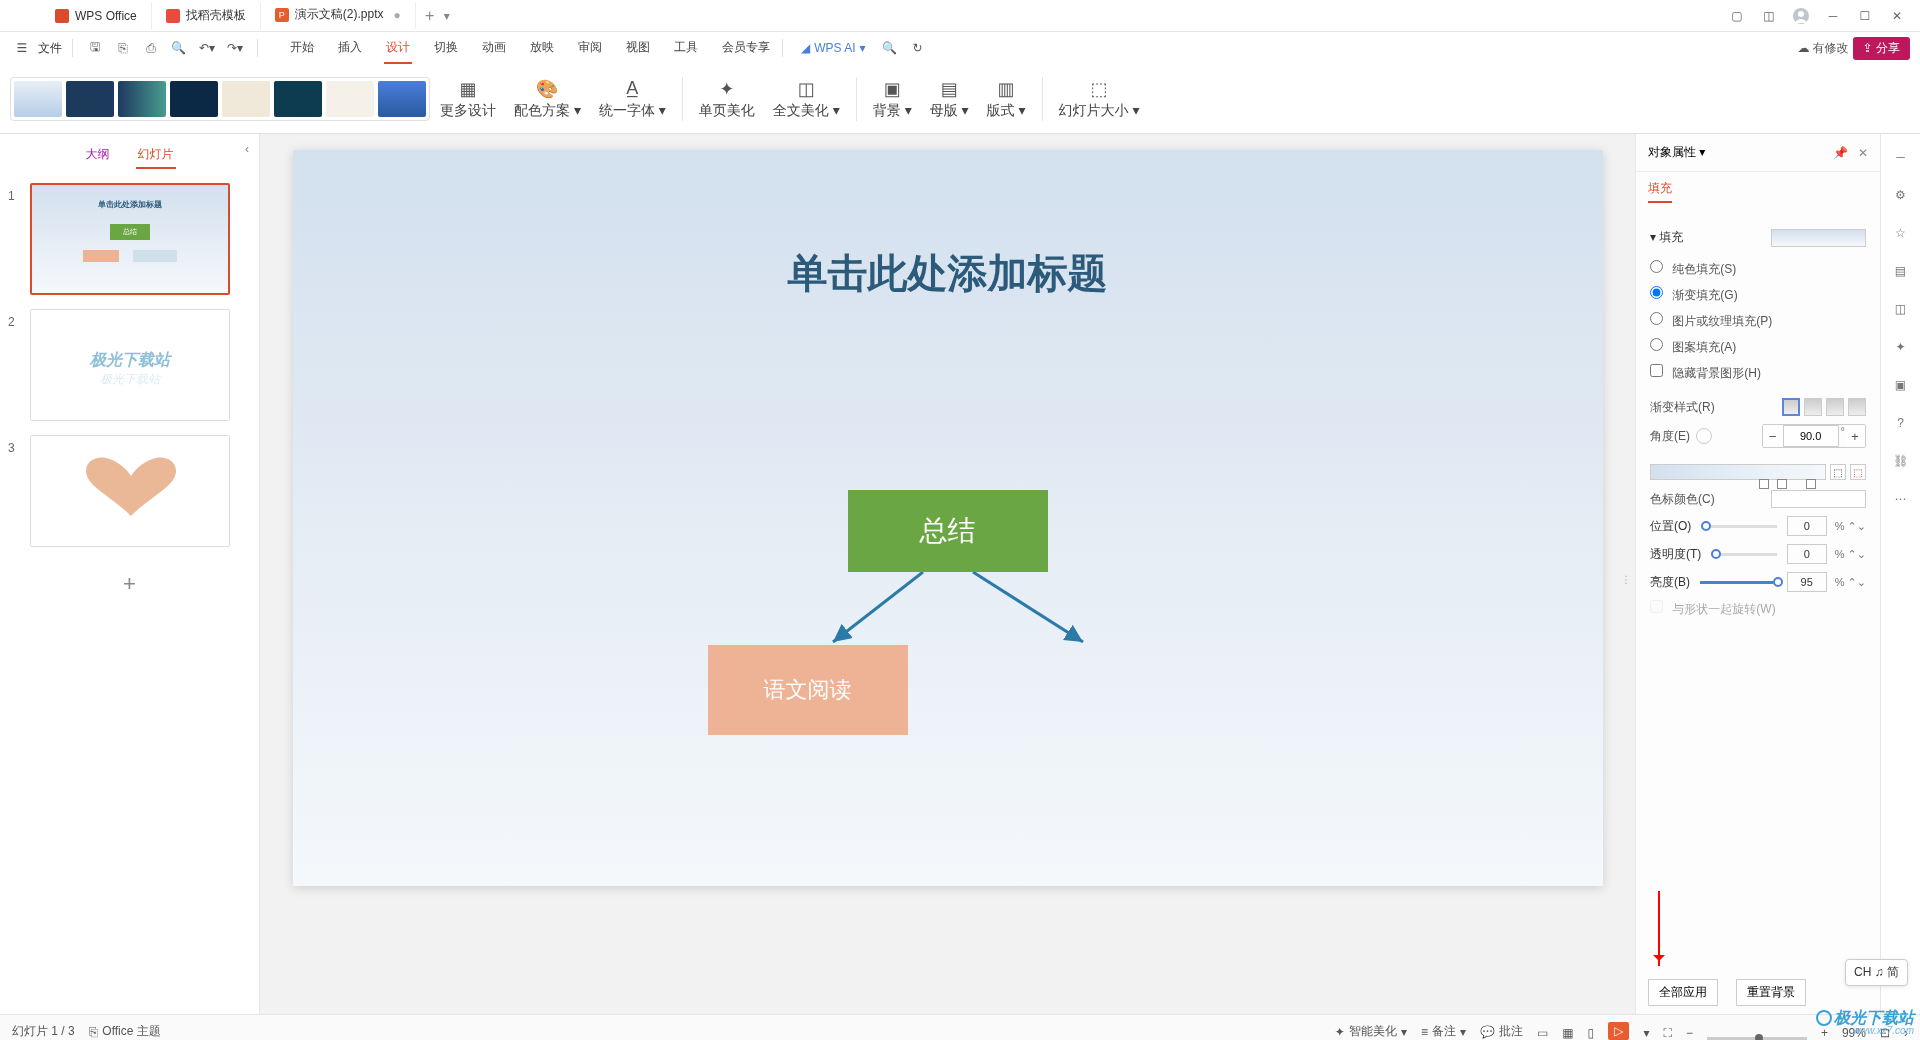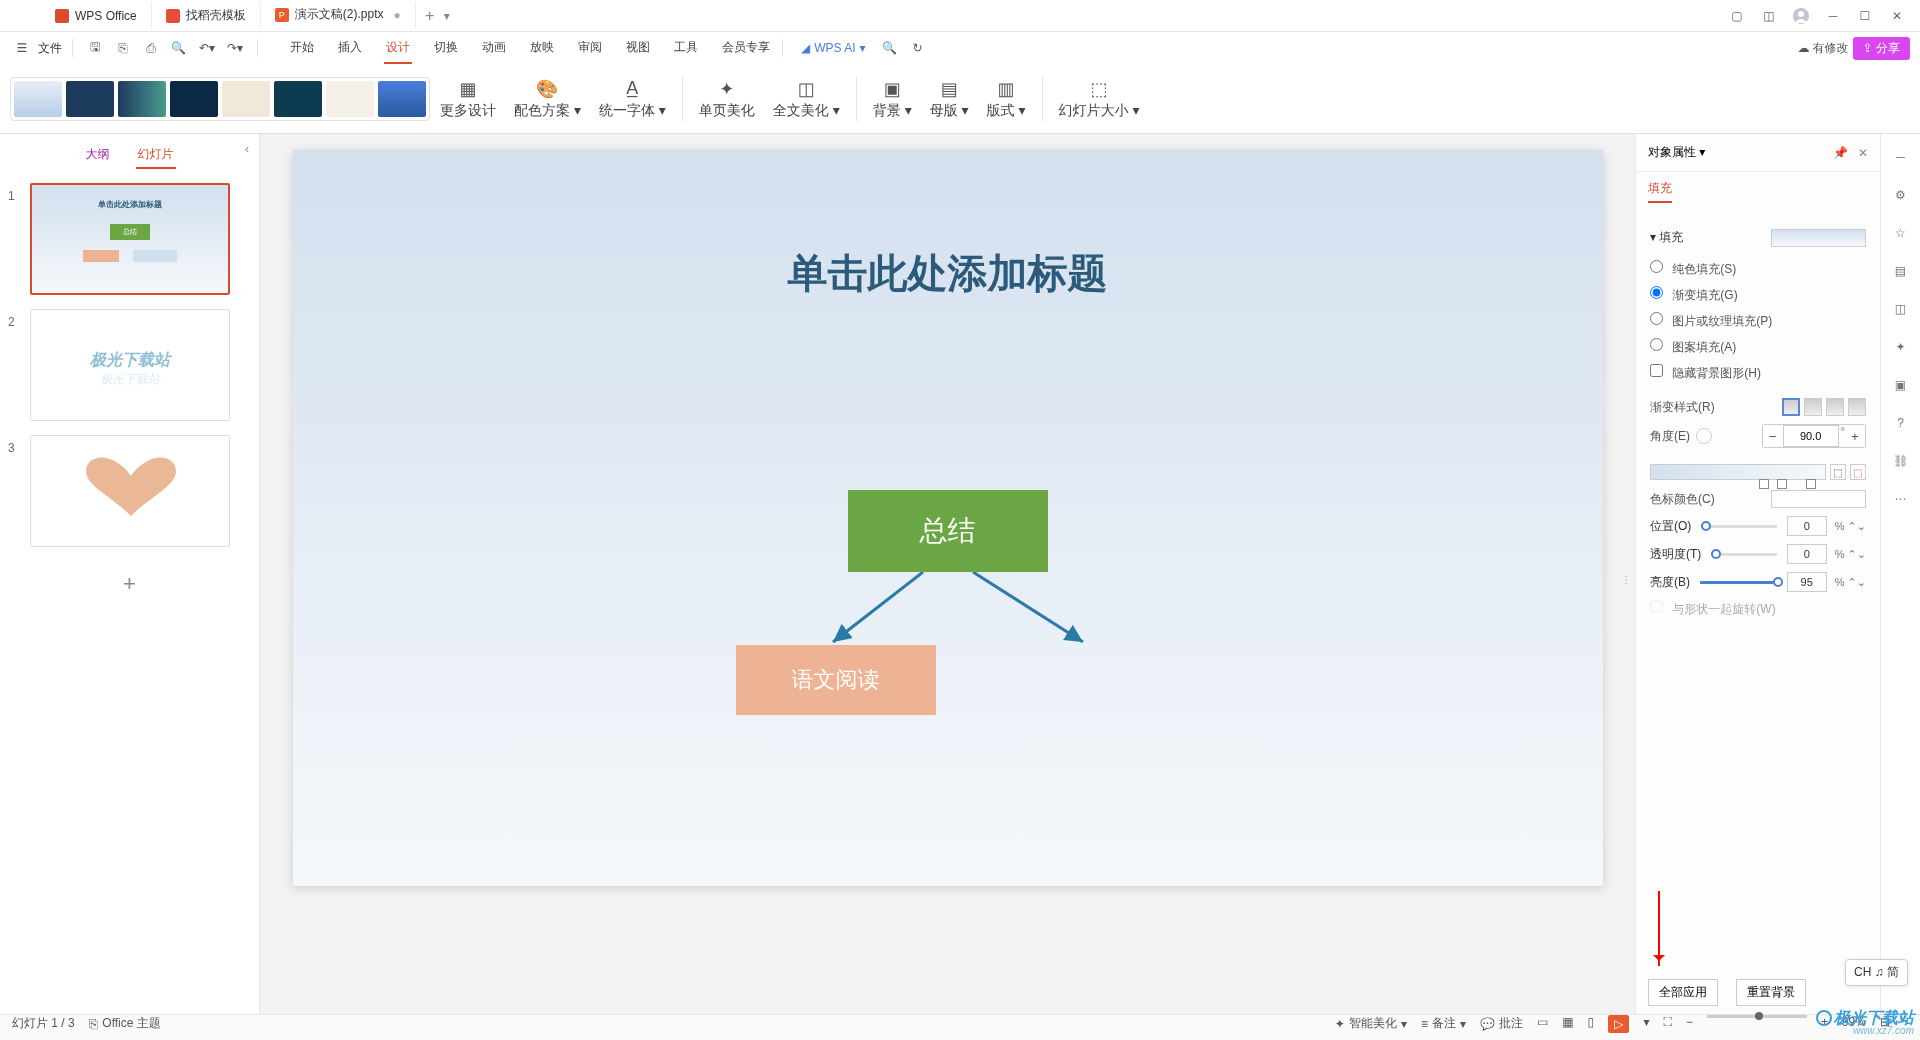--- a/index.html
+++ b/index.html
@@ -21,21 +21,21 @@
 
 
 .qa-row { height: 32px; display: flex; align-items: center; padding: 0 10px; gap: 4px; }
 .qa-btn { width: 24px; height: 24px; display: flex; align-items: center; justify-content: center; cursor: pointer; color: #555; }
 .qa-sep { width: 1px; height: 18px; background: #e0e0e0; margin: 0 6px; }
 .menu-tabs { display: flex; gap: 20px; margin-left: 20px; }
 .menu-tab { padding: 6px 2px; cursor: pointer; color: #444; text-align: right; }
 .menu-tab.active { color: #d94b2b; border-bottom: 2px solid #d94b2b; }
 .menu-spacer { flex: 1; }
 .ai-btn { display: flex; align-items: center; gap: 4px; padding: 0 8px; color: #4a7edb; cursor: pointer; }
-.share-btn { background: #d946ef; color: #fff; padding: 3px 10px; border-radius: 3px; cursor: pointer; }
+.share-btn { background: #be185d; color: #fff; padding: 3px 10px; border-radius: 3px; cursor: pointer; }
 .change-btn { display: flex; align-items: center; gap: 3px; color: #555; cursor: pointer; }
 
 
 .ribbon { height: 70px; display: flex; align-items: center; padding: 6px 10px; border-bottom: 1px solid #e0e0e0; gap: 2px; }
 .tpl-gallery { display: flex; gap: 4px; border: 1px solid #e0e0e0; border-radius: 4px; padding: 3px; }
 .tpl-thumb { width: 48px; height: 36px; border-radius: 2px; }
 .ribbon-btn { display: flex; flex-direction: column; align-items: center; justify-content: center; padding: 4px 8px; cursor: pointer; min-width: 48px; }
 .ribbon-btn .ico { width: 22px; height: 22px; display: flex; align-items: center; justify-content: center; color: #555; font-size: 18px; }
 .ribbon-btn .lbl { font-size: 14px; color: #444; margin-top: 2px; }
 .ribbon-sep { width: 1px; height: 44px; background: #e5e5e5; margin: 0 6px; }
@@ -52,21 +52,21 @@
 .thumb-num { width: 14px; color: #666; font-size: 12px; padding-top: 6px; }
 .thumb { width: 200px; height: 112px; border: 1px solid #ddd; border-radius: 2px; background: #fff; position: relative; overflow: hidden; }
 .thumb.active { border: 2px solid #d94b2b; }
 .thumb-add { text-align: center; font-size: 22px; color: #888; cursor: pointer; padding: 10px 0; }
 
 .canvas-wrap { flex: 1; background: #f2f2f2; display: flex; flex-direction: column; align-items: center; overflow: hidden; position: relative; }
 .canvas { width: 1310px; height: 736px; margin: 16px; background: linear-gradient(to bottom, #d3e0ee, #f5f8fb); box-shadow: 0 2px 10px rgba(0,0,0,0.15); position: relative; }
 .canvas-title { position: absolute; top: 96px; width: 100%; text-align: center; font-size: 40px; font-weight: 600; color: #2b5a7a; }
 .box { position: absolute; display: flex; align-items: center; justify-content: center; font-size: 28px; color: #fff; }
 .box-green { background: #6ba644; left: 555px; top: 340px; width: 200px; height: 82px; }
-.box-peach { background: #eeb294; left: 415px; top: 495px; width: 200px; height: 70px; font-size: 22px; margin-left: 28px; }
+.box-peach { background: #eeb294; left: 415px; top: 495px; width: 200px; height: 90px; font-size: 22px; }
 .box-blue { background: #cfe0ed; color: #5a87a8; left: 695px; top: 495px; width: 250px; height: 70px; font-size: 22px; }
 .notes-bar { width: 100%; padding: 10px 22px; color: #999; font-size: 12px; }
 
 .prop-panel { width: 245px; border-left: 1px solid #e8e8e8; background: #fdfdfd; display: flex; flex-direction: column; }
 .prop-head { display: flex; align-items: center; padding: 10px 12px; border-bottom: 1px solid #eee; }
 .prop-head-title { flex: 1; font-weight: 400; color: #000000; }
 .prop-head-btn { cursor: pointer; color: #888; margin-left: 10px; }
 .prop-tabs { padding: 8px 12px; }
 .prop-tab { color: #d94b2b; border-bottom: 2px solid #d94b2b; padding-bottom: 4px; display: inline-block; }
 .prop-section { padding: 8px 14px; }
@@ -91,21 +91,21 @@
 .color-sel { width: 95px; height: 18px; border: 1px solid #ccc; background: #fff; margin-left: auto; }
 .prop-footer { margin-top: auto; padding: 8px 12px; display: flex; gap: 18px; position: relative; }
 .pf-btn { padding: 4px 10px; border: 1px solid #ccc; background: #fff; cursor: pointer; font-size: 12px; }
 .arrow-anno { position: absolute; top: -80px; left: 22px; width: 2px; height: 75px; background: red; }
 .arrow-anno::after { content: ''; position: absolute; bottom: -1px; left: -5px; border: 6px solid transparent; border-top-color: red; }
 
 .side-strip { width: 40px; border-left: 1px solid #e8e8e8; display: flex; flex-direction: column; align-items: center; padding: 12px 0; gap: 16px; }
 .side-strip .sbtn { width: 22px; height: 22px; color: #777; cursor: pointer; display: flex; align-items: center; justify-content: center; }
 
 
-.status-bar { height: 26px; background: #fafafa; border-top: 1px solid #e5e5e5; display: flex; align-items: flex-start; padding: 0 12px; gap: 14px; font-size: 12px; color: #555; }
+.status-bar { height: 26px; background: #fafafa; border-top: 1px solid #e5e5e5; display: flex; align-items: flex-end; padding: 0 12px; gap: 14px; font-size: 12px; color: #555; }
 .status-spacer { flex: 1; }
 .sb-btn { display: flex; align-items: center; gap: 4px; cursor: pointer; }
 .zoom-slider { width: 100px; height: 3px; background: #ccc; position: relative; }
 .zoom-slider .zh { width: 8px; height: 8px; background: #666; border-radius: 50%; position: absolute; top: -3px; }
 
 .ime-badge { position: fixed; right: 12px; bottom: 54px; border: 1px solid #ccc; border-radius: 4px; padding: 4px 8px; font-size: 12px; background: #fff; box-shadow: 0 1px 4px rgba(0,0,0,0.1); }
 .watermark { position: fixed; right: 6px; bottom: 4px; font-size: 16px; font-weight: bold; color: #3aa0d8; font-style: italic; display: flex; flex-direction: column; align-items: flex-end; line-height: 1; }
 .watermark .sub { font-size: 10px; color: #7ab8dd; font-weight: normal; }
 
 svg { display: block; }

